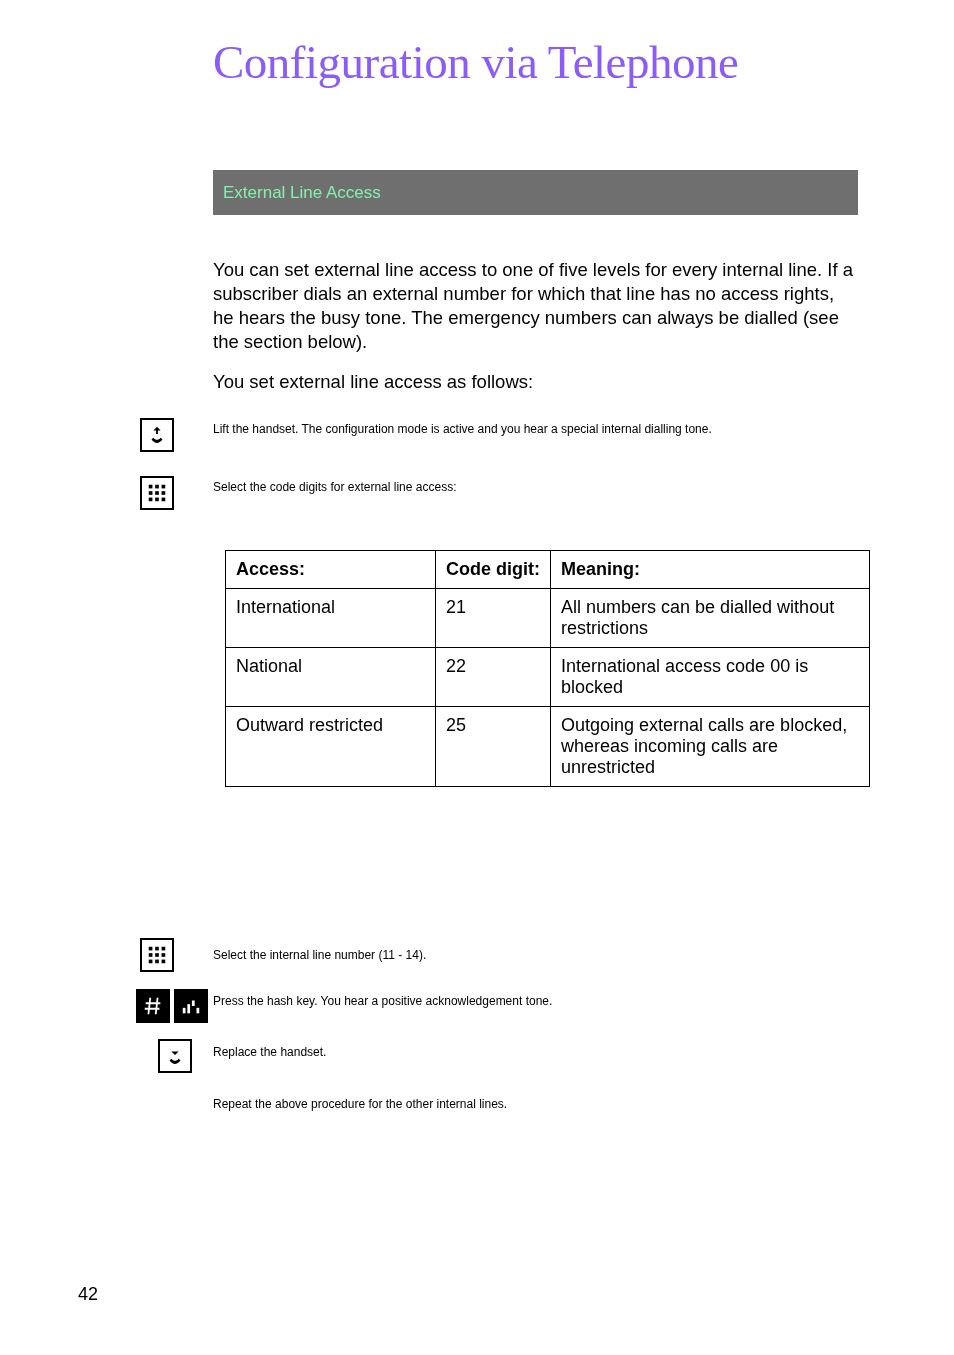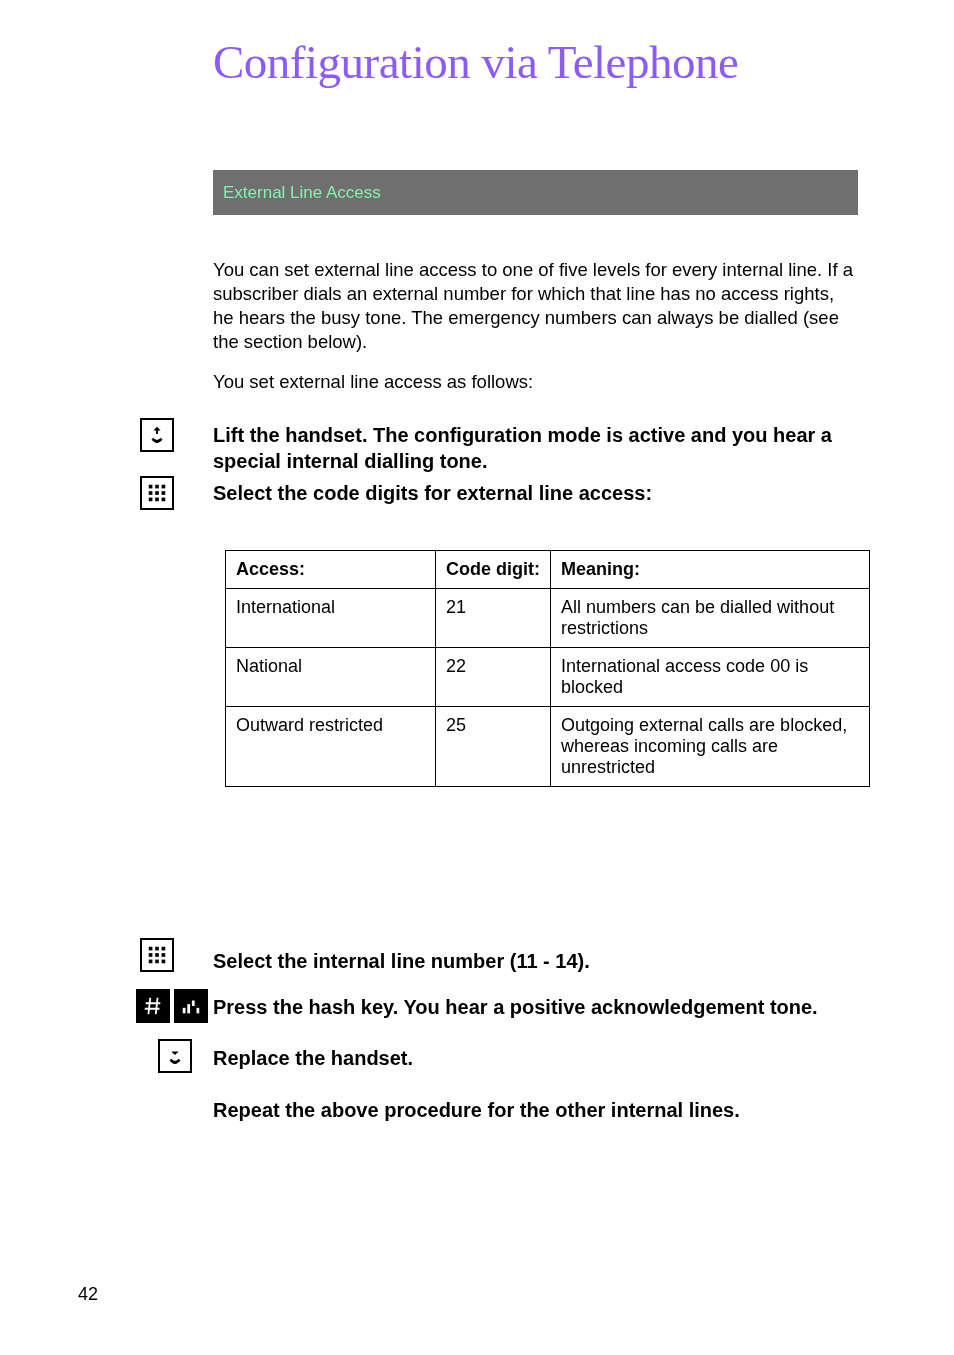--- a/index.html
+++ b/index.html
@@ -39,21 +39,21 @@
   .para {
     position: absolute;
     left: 213px;
     width: 645px;
     font-size: 18.5px;
     line-height: 1.30;
     font-weight: 300;
   }
   .p1 { top: 258px; }
   .p2 { top: 370px; }
-  .step { position: absolute; left: 213px; width: 645px; font-size: 20px; line-height: 1.30; font-weight: 700; }
+  .step { position: absolute; left: 213px; width: 645px; font-size: 12px; line-height: 1.30; font-weight: 400; }
   .s1 { top: 422px; }
   .s2 { top: 480px; }
   .icon {
     width: 34px; height: 34px;
     border: 2px solid #000;
     display: inline-flex;
     align-items: center; justify-content: center;
     font-size: 18px;
     font-weight: 700;
     background: #fff;

